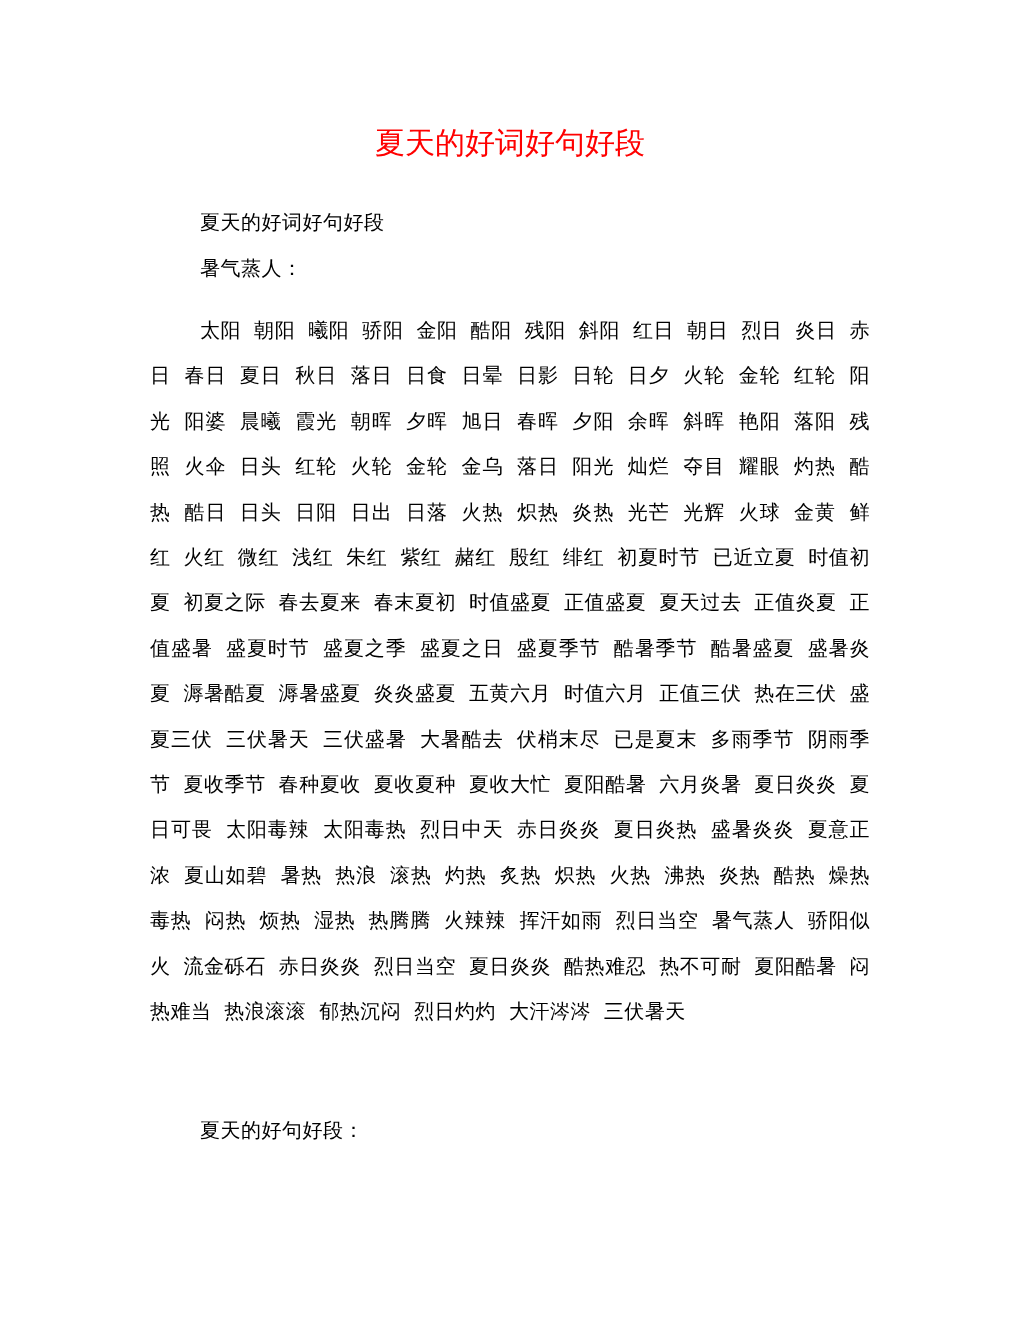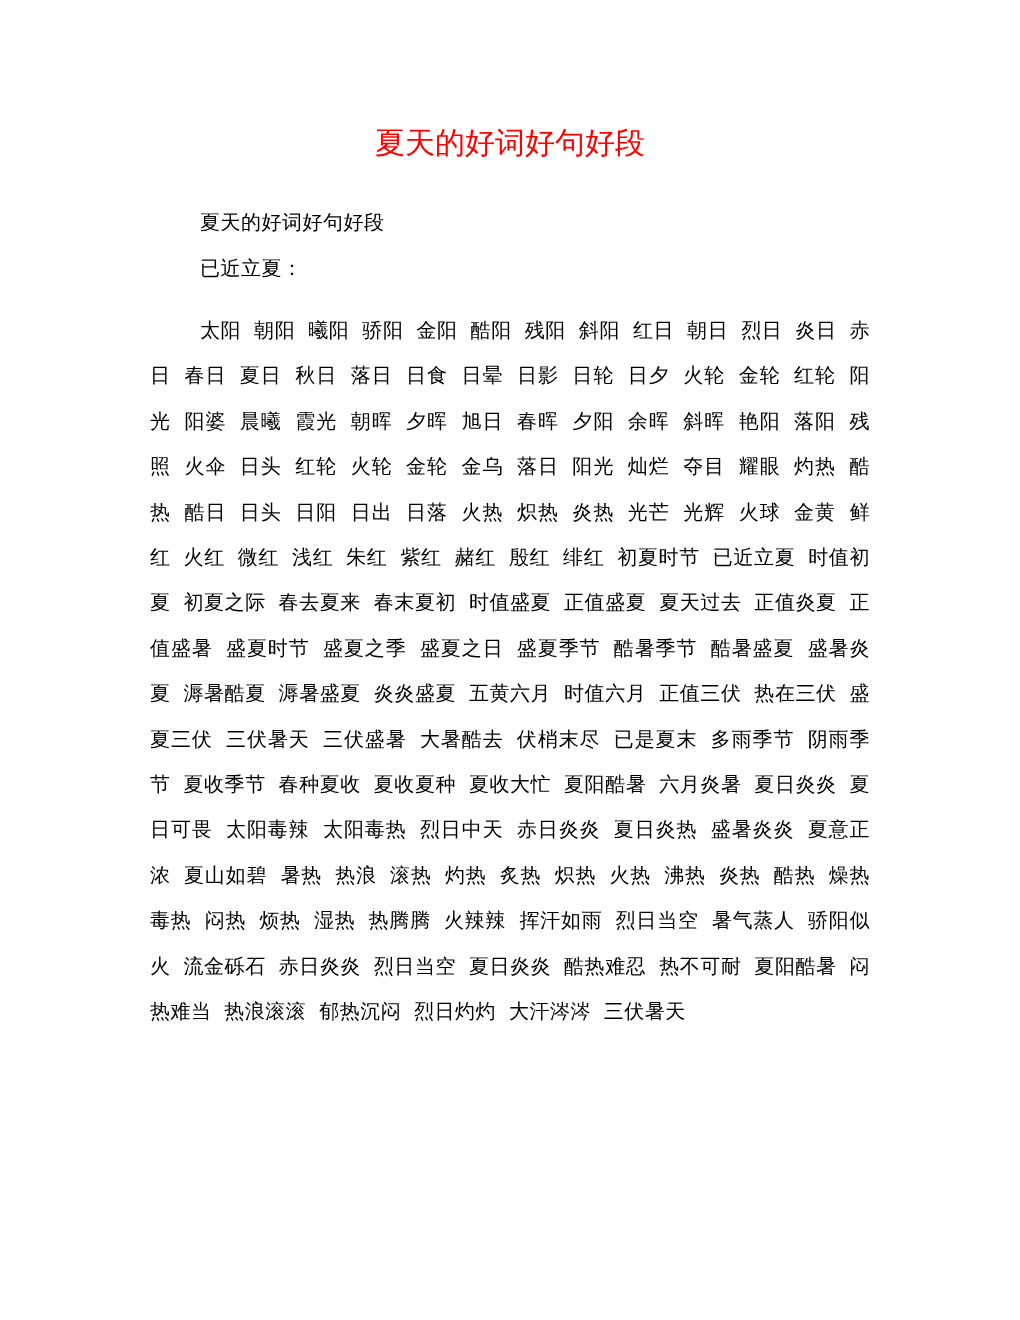--- a/index.html
+++ b/index.html
@@ -15,15 +15,16 @@
     .p-words-label { top: 246px; text-indent: 50px; }
     .p-words { top: 308px; text-indent: 50px; text-align: justify; word-spacing: 6px; }
     .p-sentences-label { top: 1108px; text-indent: 50px; }
   </style>
 </head>
 <body>
 
 <div class="page">
   <div class="title">夏天的好词好句好段</div>
   <div class="para p-sub">夏天的好词好句好段</div>
-  <div class="para p-words-label">已近立夏：</div>
+  <div class="para p-words-label">暑气蒸人：</div>
   <div class="para p-words">太阳 朝阳 曦阳 骄阳 金阳 酷阳 残阳 斜阳 红日 朝日 烈日 炎日 赤日 春日 夏日 秋日 落日 日食 日晕 日影 日轮 日夕 火轮 金轮 红轮 阳光 阳婆 晨曦 霞光 朝晖 夕晖 旭日 春晖 夕阳 余晖 斜晖 艳阳 落阳 残照 火伞 日头 红轮 火轮 金轮 金乌 落日 阳光 灿烂 夺目 耀眼 灼热 酷热 酷日 日头 日阳 日出 日落 火热 炽热 炎热 光芒 光辉 火球 金黄 鲜红 火红 微红 浅红 朱红 紫红 赭红 殷红 绯红 初夏时节 已近立夏 时值初夏 初夏之际 春去夏来 春末夏初 时值盛夏 正值盛夏 夏天过去 正值炎夏 正值盛暑 盛夏时节 盛夏之季 盛夏之日 盛夏季节 酷暑季节 酷暑盛夏 盛暑炎夏 溽暑酷夏 溽暑盛夏 炎炎盛夏 五黄六月 时值六月 正值三伏 热在三伏 盛夏三伏 三伏暑天 三伏盛暑 大暑酷去 伏梢末尽 已是夏末 多雨季节 阴雨季节 夏收季节 春种夏收 夏收夏种 夏收大忙 夏阳酷暑 六月炎暑 夏日炎炎 夏日可畏 太阳毒辣 太阳毒热 烈日中天 赤日炎炎 夏日炎热 盛暑炎炎 夏意正浓 夏山如碧 暑热 热浪 滚热 灼热 炙热 炽热 火热 沸热 炎热 酷热 燥热 毒热 闷热 烦热 湿热 热腾腾 火辣辣 挥汗如雨 烈日当空 暑气蒸人 骄阳似火 流金砾石 赤日炎炎 烈日当空 夏日炎炎 酷热难忍 热不可耐 夏阳酷暑 闷热难当 热浪滚滚 郁热沉闷 烈日灼灼 大汗涔涔 三伏暑天</div>
+  <div class="para p-sentences-label">夏天的好句好段：</div>
 </div>
 
 </body></html>

